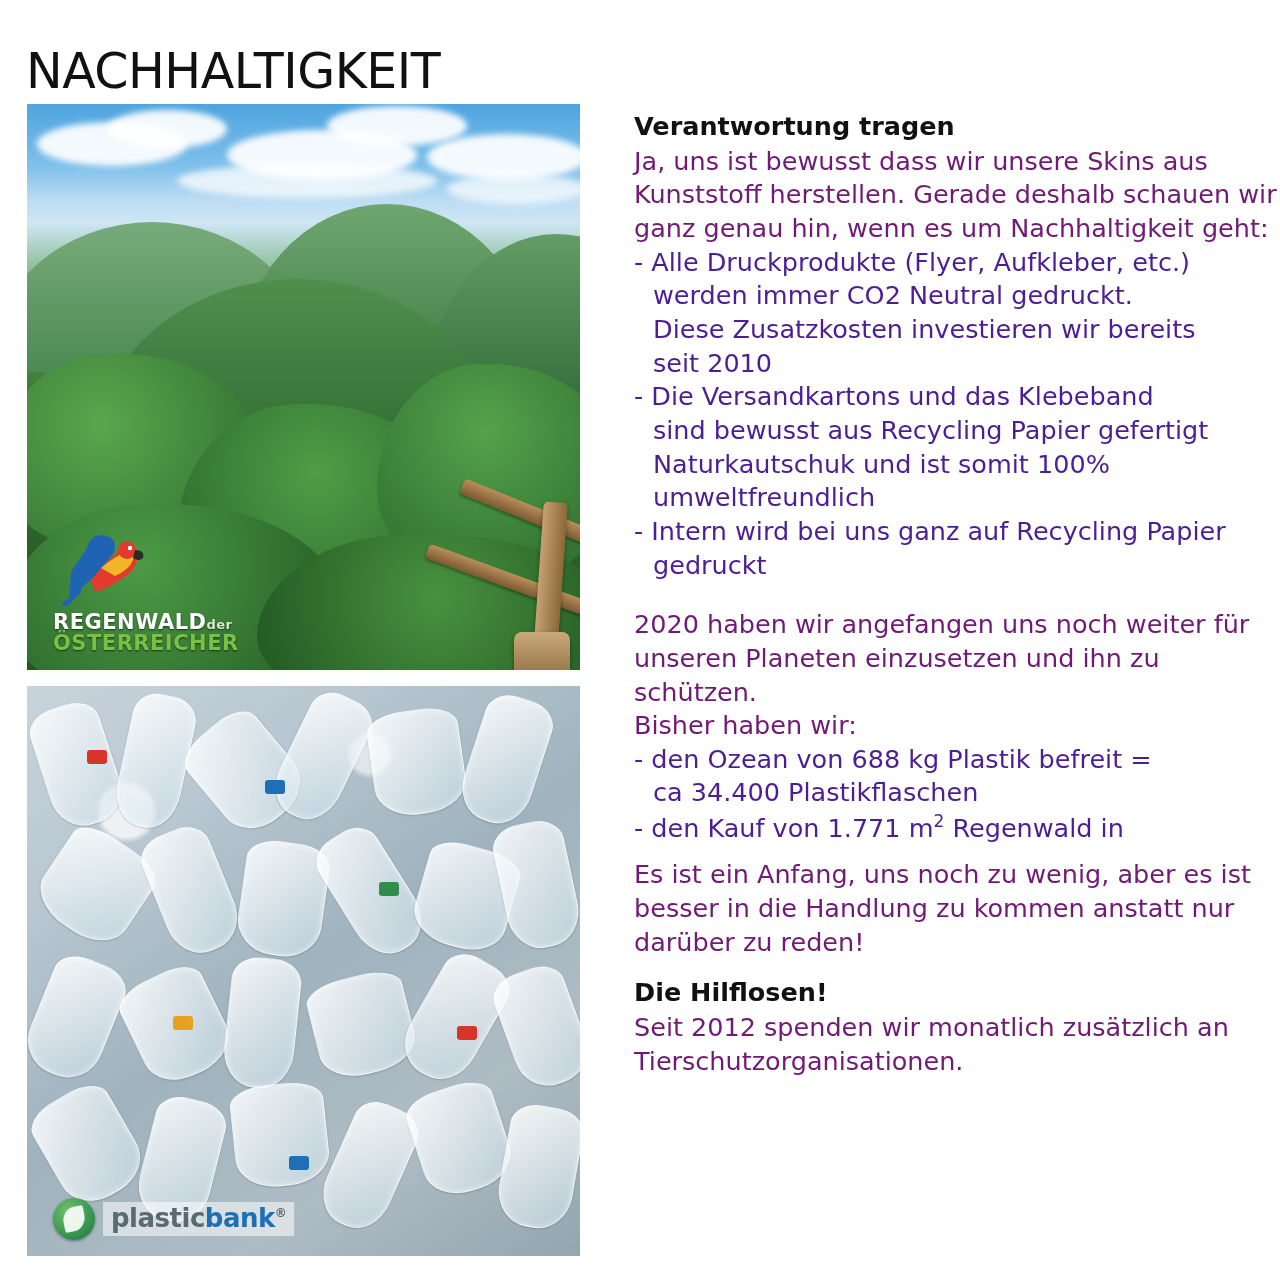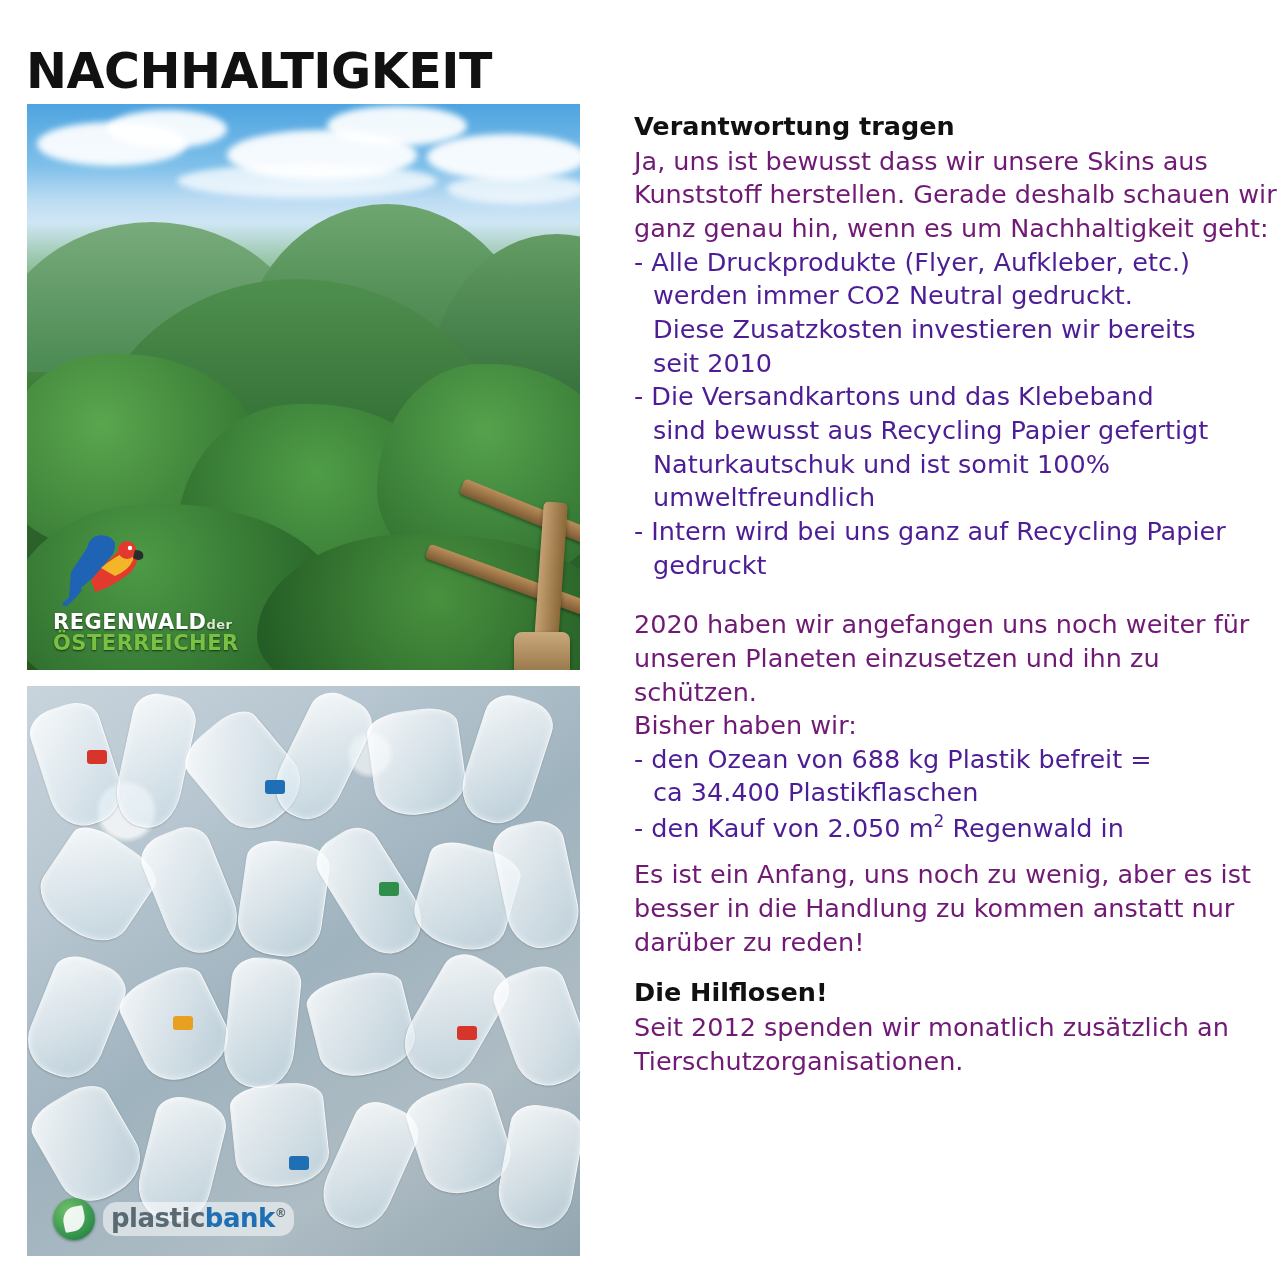--- a/index.html
+++ b/index.html
@@ -18,21 +18,21 @@
     position: relative;
     width: 1280px;
     height: 1280px;
     box-sizing: border-box;
   }
   .page-title {
     position: absolute;
     left: 26px;
     top: 12px;
     font-size: 49px;
-    font-weight: bold;
+    font-weight: normal;
     letter-spacing: -0.5px;
     color: #111111;
     line-height: 1.1;
   }
   .media-column {
     position: absolute;
     left: 27px;
     top: 104px;
     width: 553px;
   }
@@ -144,21 +144,21 @@
     left: 10px; top: 9px;
     width: 22px; height: 24px;
     background: #ffffff;
     border-radius: 60% 10% 60% 10%;
     transform: rotate(-12deg);
     opacity: 0.9;
   }
   .pb-words {
     background: rgba(255,255,255,0.55);
     padding: 2px 8px 3px 8px;
-    border-radius: 14px;
+    border-radius: 0;
     font-size: 26px;
     font-weight: bold;
     letter-spacing: -0.5px;
     line-height: 1.1;
   }
   .pb-words .plastic-w { color: #5a6a72; }
   .pb-words .bank-w { color: #1f6fb4; }
   .pb-words .reg { font-size: 12px; vertical-align: super; color: #5a6a72; }
 
   .text-column {
@@ -330,21 +330,21 @@
 
     <div class="section">
       <p class="para">2020 haben wir angefangen uns noch weiter für unseren Planeten einzusetzen und ihn zu schützen.</p>
       <p class="para">Bisher haben wir:</p>
       <ul class="bullets">
         <li>
           <span>- den Ozean von 688 kg Plastik befreit =</span>
           <span class="cont">ca 34.400 Plastikflaschen</span>
         </li>
         <li>
-          <span>- den Kauf von 2.050 m</span><span class="sup">2</span><span> Regenwald in</span>
+          <span>- den Kauf von 1.771 m</span><span class="sup">2</span><span> Regenwald in</span>
         </li>
       </ul>
       <div class="gap-sm"></div>
       <p class="para">Es ist ein Anfang, uns noch zu wenig, aber es ist besser in die Handlung zu kommen anstatt nur darüber zu reden!</p>
     </div>
 
     <div class="gap-sm"></div>
 
     <div class="section">
       <div class="section-heading">Die Hilflosen!</div>

